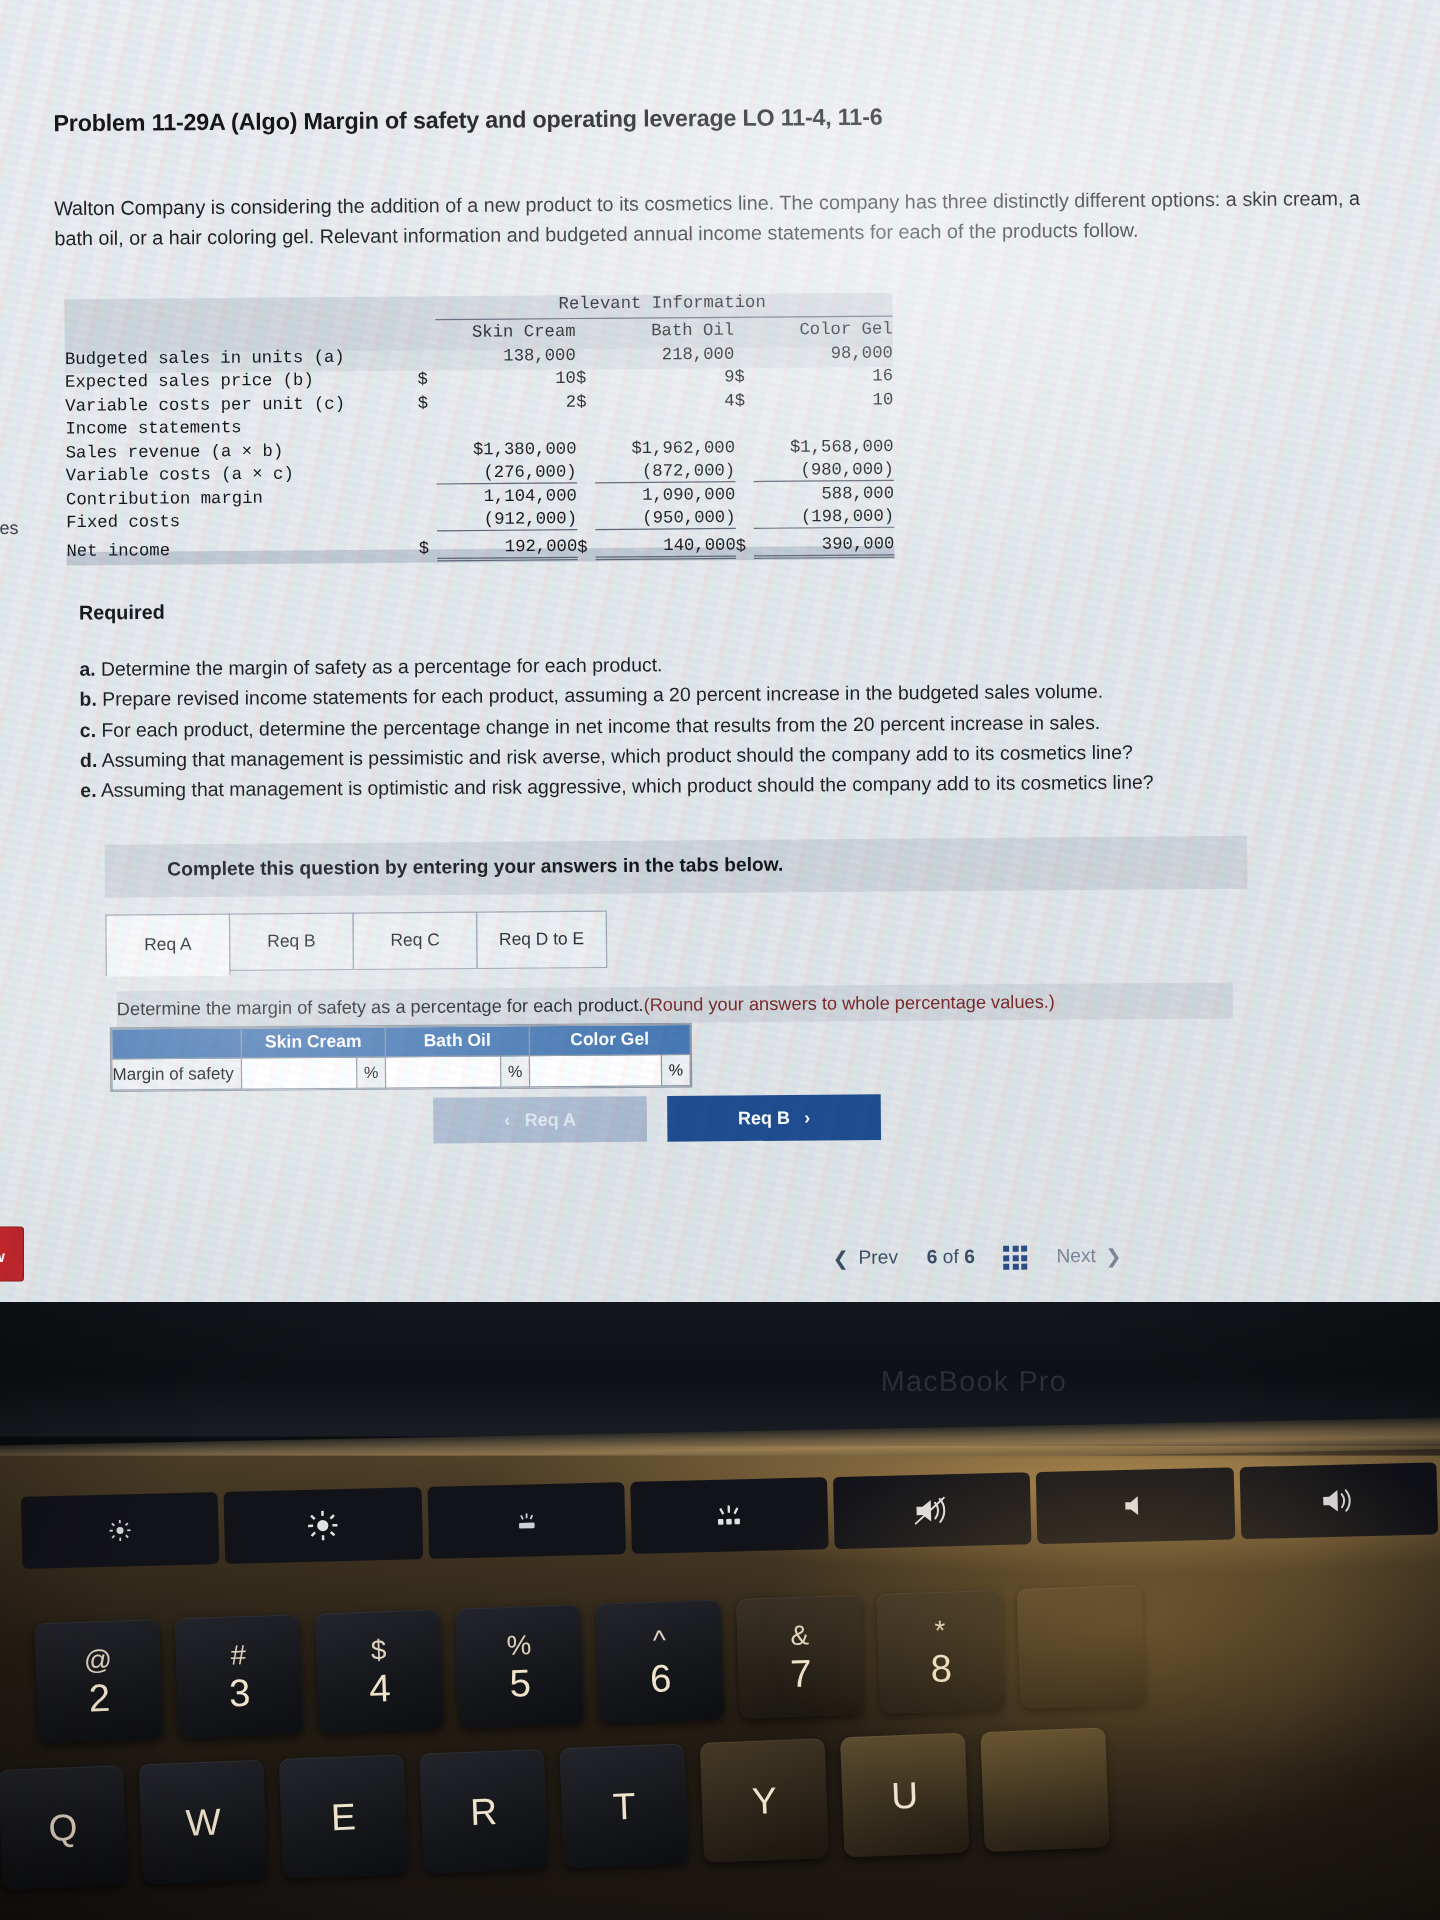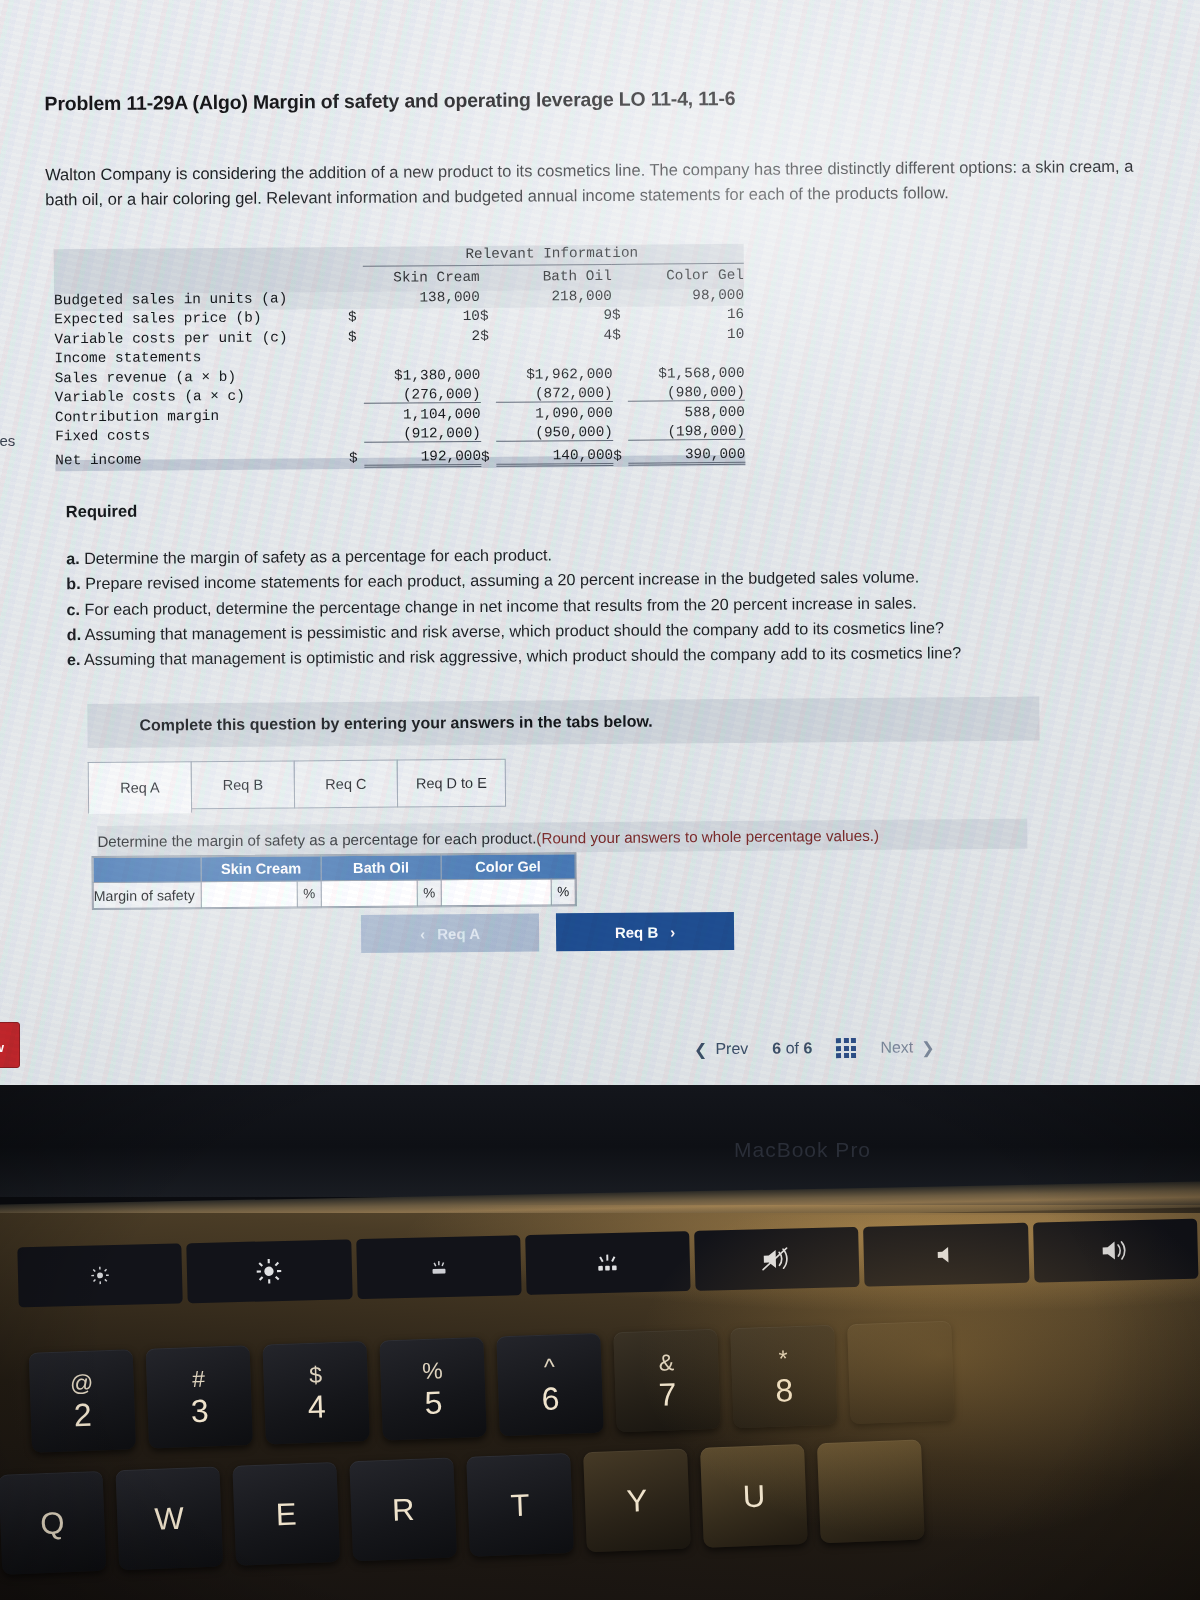--- a/index.html
+++ b/index.html
@@ -219,21 +219,21 @@
     position: absolute; left: 0; top: 1085px; width: 1200px; height: 515px;
     background: #0b0c10;
     overflow: hidden;
   }
   .lid-bottom {
     position: absolute; left: 0; top: 0; width: 1200px; height: 112px;
     background: linear-gradient(180deg,#14161c 0%,#0e1015 55%,#191c22 100%);
   }
   .macbook-word {
     position: absolute; left: 734px; top: 1138px;
-    font-size: 21px; letter-spacing: 1px; color: #2a2e38;
+    font-size: 24px; letter-spacing: 1px; color: #2a2e38;
     font-family: "Liberation Sans", sans-serif; z-index: 12;
   }
   .hinge {
     position: absolute; left: 0; top: 108px; width: 1200px; height: 26px;
     background: linear-gradient(180deg,#2b2a26 0%,#6b5b41 35%,#8a714c 60%,#3a352c 100%);
     transform: rotate(-1.1deg) scaleX(1.08);
   }
   .deck {
     position: absolute; left: 0; top: 128px; width: 1200px; height: 390px;
     background: linear-gradient(185deg,#6a5637 0%,#4a3c26 18%,#241d14 55%,#161210 100%);

